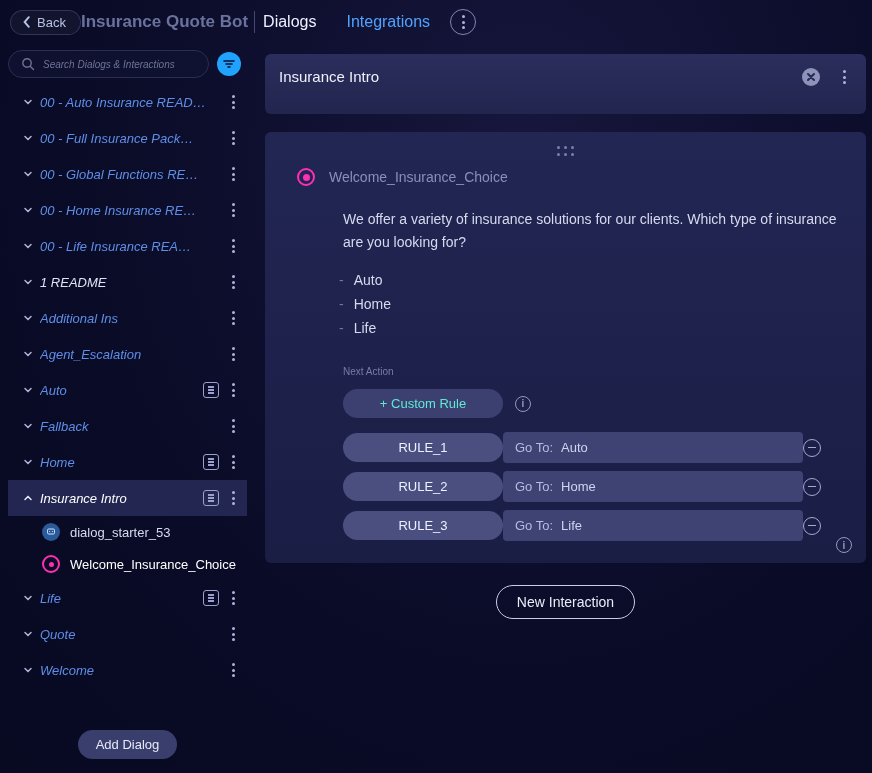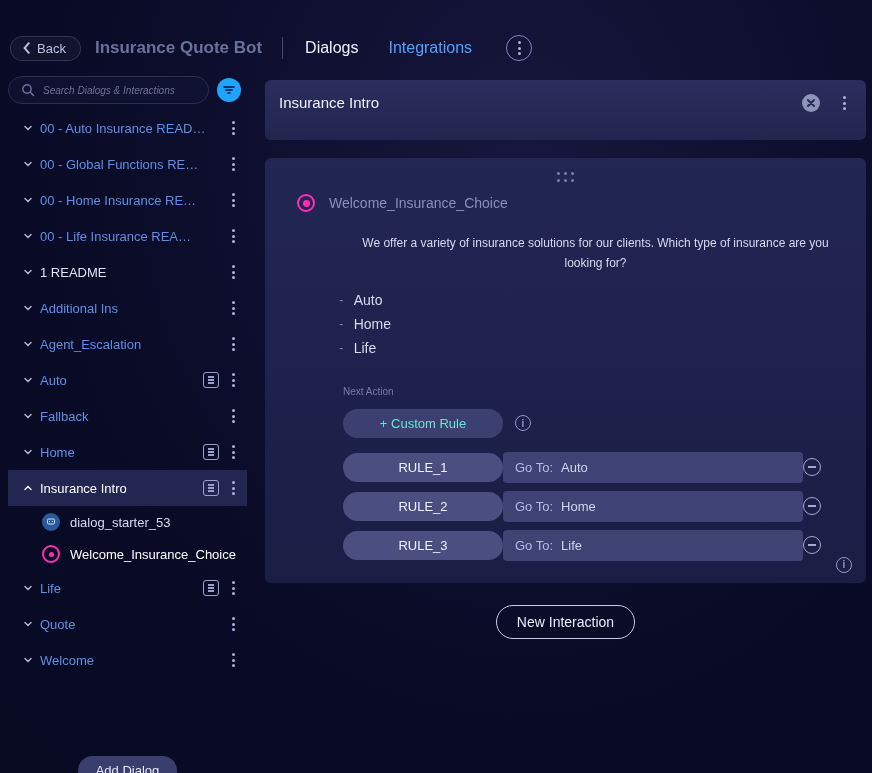--- a/index.html
+++ b/index.html
@@ -11,22 +11,20 @@
     color: #c8cde4;
     font-size: 13px;
   }
 
   
   .top-header {
     height: 44px;
     display: flex;
     align-items: center;
     padding: 0 10px;
-    gap: 14px;
-    margin-top: 26px;
   }
   .back-btn {
     display: flex; align-items: center; gap: 4px;
     background: rgba(255,255,255,0.04);
     border: 1px solid rgba(120,140,200,0.28);
     border-radius: 16px;
     padding: 4px 14px 4px 10px;
     color: #b9c2e4; font-size: 13px;
     cursor: pointer;
   }
@@ -80,21 +78,21 @@
   .tree-item {
     display:flex; align-items:center;
     height: 36px;
     padding: 0 6px 0 12px;
     color:#5f8ee8;
     font-size: 13px;
     cursor:pointer;
   }
   .tree-item .chev { width:16px; display:flex; justify-content:center; color:#b0b6d8; }
   .tree-item .chev svg { width:10px; height:10px; }
-  .tree-item .lbl { flex:1; white-space:nowrap; overflow:hidden; text-overflow:ellipsis; margin-left:4px; }
+  .tree-item .lbl { flex:1; white-space:nowrap; overflow:hidden; text-overflow:ellipsis; margin-left:4px;font-style:italic; }
   .tree-item .trailing { display:flex; align-items:center; gap:6px; }
   .tree-item.selected {
     background: #232650;
     color:#ffffff;
   }
   .tree-item.selected .lbl { color:#fff; font-weight:500; }
   .tree-item.white .lbl { color:#dfe3f5; }
 
   .subitem {
     display:flex; align-items:center;
@@ -158,21 +156,21 @@
   .drag-dots span { width:3px; height:3px; background:#7b81ab; border-radius:50%; }
 
   .int-header { display:flex; align-items:center; gap:14px; margin: 18px 0 22px 14px; }
   .ring-magenta {
     width:18px; height:18px; border-radius:50%; border:2px solid #ff2fb3;
     display:flex; align-items:center; justify-content:center;
   }
   .ring-magenta::after { content:""; width:7px; height:7px; background:#ff2fb3; border-radius:50%; }
   .int-header .name { color:#8a90b8; font-size:14px; }
 
-  .prompt-text { color:#d6daef; font-size:12px; line-height:1.65; margin: 0 0 14px 60px; max-width: 520px; text-align: center; }
+  .prompt-text { color:#d6daef; font-size:14px; line-height:1.65; margin: 0 0 14px 60px; max-width: 520px; }
   .opt-list { margin-left:56px; }
   .opt-list li { list-style:none; display:flex; align-items:center; gap:10px; color:#d6daef; font-size:14px; padding:4px 0; }
   .opt-list li::before { content:"-"; color:#6e749f; }
 
   .next-action { margin: 26px 0 0 60px; }
   .next-action .na-label { color:#777da6; font-size:10px; margin-bottom:12px; }
   .cr-row { display:flex; align-items:center; gap:12px; margin-bottom:14px; }
   .custom-rule-btn {
     background:#3c4071; color:#5eead4; border:none;
     border-radius:16px; padding:7px 20px; font-size:13px; cursor:pointer; width:160px;
@@ -279,20 +277,37 @@
               </div>
             </span>
           </span>
         </div>
         <div class="tree-item">
           <span class="chev">
             <svg viewBox="0 0 10 10">
               <path d="M2 3.5 L5 6.5 L8 3.5" stroke="#b0b6d8" stroke-width="1.5" fill="none" stroke-linecap="round"></path>
             </svg>
           </span>
+          <span class="lbl">00 - Full Insurance Pack…</span>
+          <span class="trailing">
+            <span class="kebab">
+              <div class="vdots">
+                <span></span>
+                <span></span>
+                <span></span>
+              </div>
+            </span>
+          </span>
+        </div>
+        <div class="tree-item">
+          <span class="chev">
+            <svg viewBox="0 0 10 10">
+              <path d="M2 3.5 L5 6.5 L8 3.5" stroke="#b0b6d8" stroke-width="1.5" fill="none" stroke-linecap="round"></path>
+            </svg>
+          </span>
           <span class="lbl">00 - Global Functions RE…</span>
           <span class="trailing">
             <span class="kebab">
               <div class="vdots">
                 <span></span>
                 <span></span>
                 <span></span>
               </div>
             </span>
           </span>

